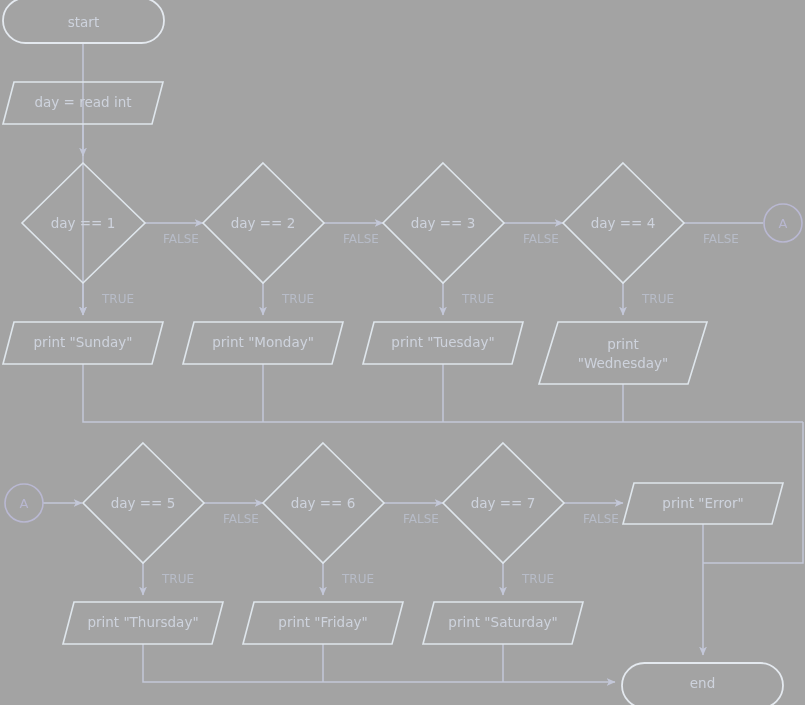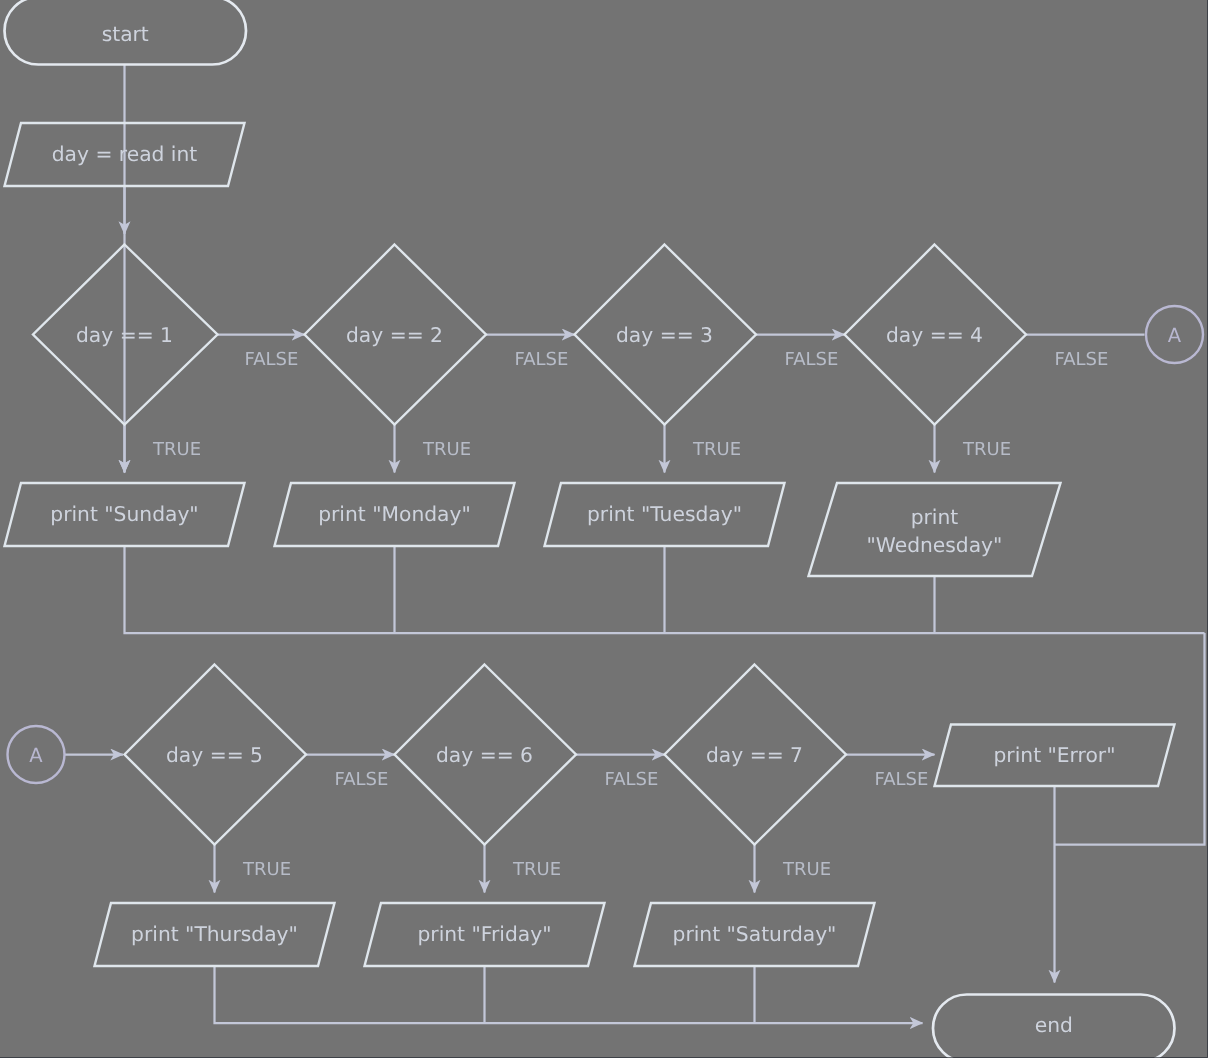--- a/index.html
+++ b/index.html
@@ -10,21 +10,21 @@
   body {
     width: 805px;
     height: 705px;
     overflow: hidden;
     font-family: "DejaVu Sans", sans-serif;
   }
   #flowchart-root {
     position: relative;
     width: 805px;
     height: 705px;
-    background: #737373;
+    background: #a3a3a3;
   }
   svg.flow {
     display: block;
     width: 805px;
     height: 705px;
   }
   .shape {
     fill: none;
     stroke: #dfe6ec;
     stroke-width: 1.6;

